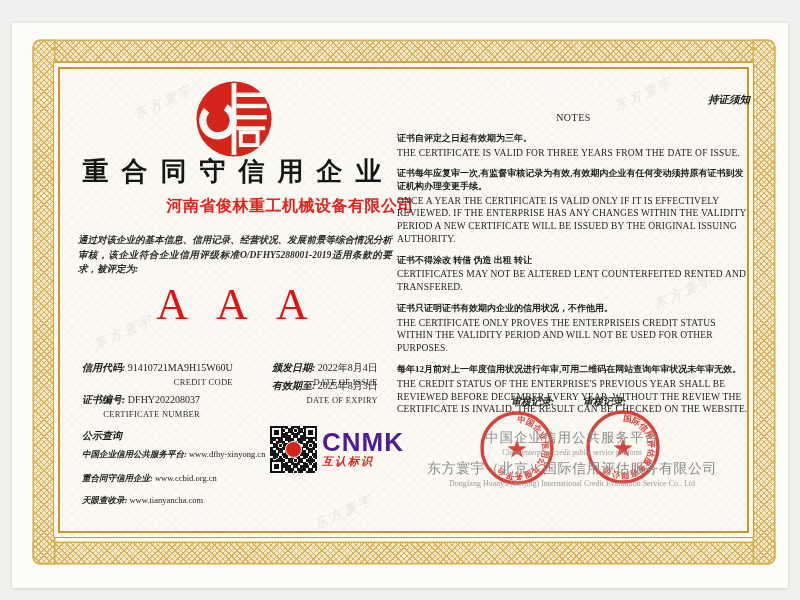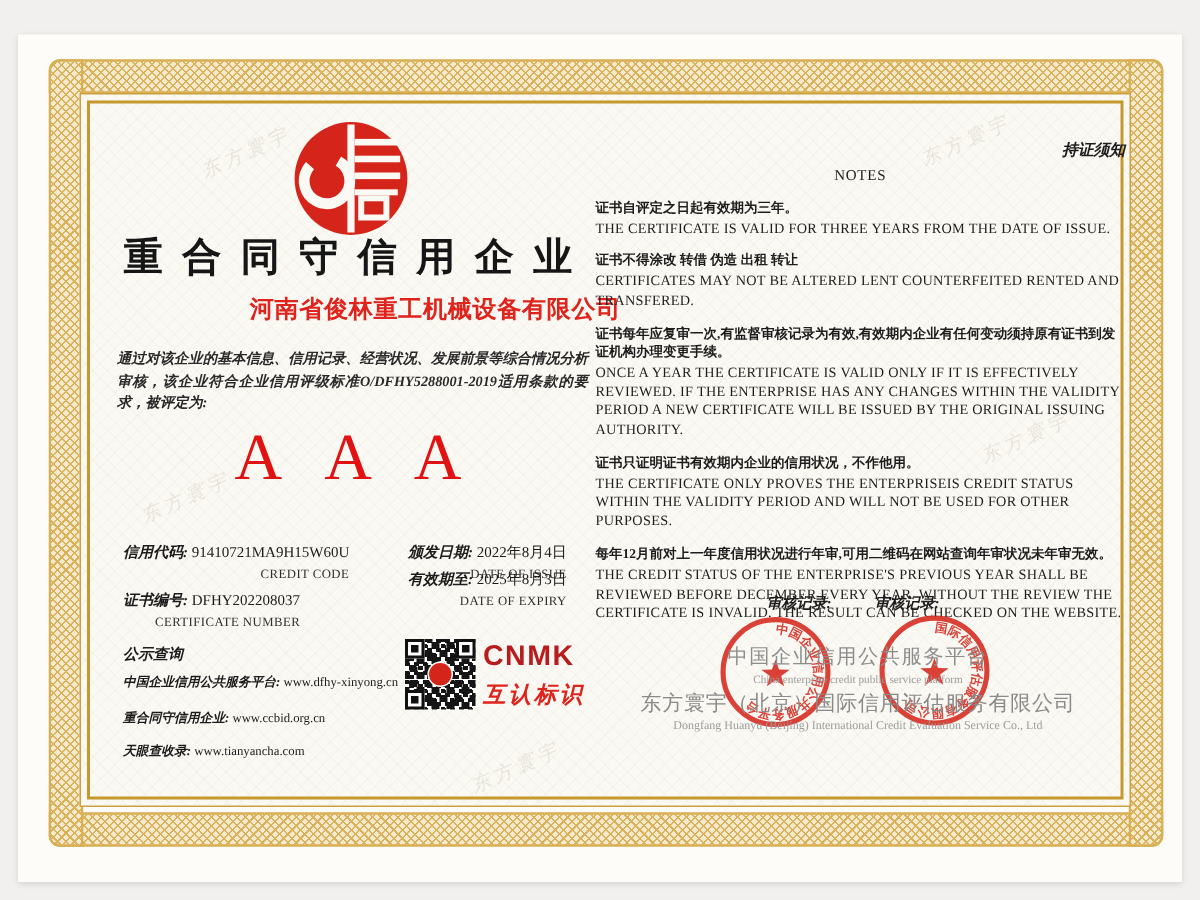--- a/index.html
+++ b/index.html
@@ -50,22 +50,22 @@
   
   .qr{position:absolute;left:258px;top:403px;width:47px;height:47px;background:
        repeating-conic-gradient(#151515 0 25%,rgba(0,0,0,0) 0 50%) 0 0/6px 6px,
        repeating-conic-gradient(#151515 0 25%,rgba(0,0,0,0) 0 50%) 3px 2px/10px 10px,#fff;}
   .qr .f{position:absolute;width:9px;height:9px;border:2px solid #111;background:#fff;}
   .qr .f::after{content:"";position:absolute;inset:2px;background:#111;}
   .qr .f1{left:0;top:0;} .qr .f2{right:0;top:0;} .qr .f3{left:0;bottom:0;}
   .qr .qc{position:absolute;left:50%;top:50%;width:15px;height:15px;margin:-8.5px 0 0 -8.5px;
           background:#d5251b;border-radius:50%;border:1px solid #fff;}
   .cnmk-brand{position:absolute;left:310px;top:404px;font-family:"Liberation Sans",sans-serif;
-              font-weight:bold;font-size:19px;color:#b91c1c;letter-spacing:1px;}
-  .cnmk-label{position:absolute;left:310px;top:431px;font-size:15px;font-weight:bold;
+              font-weight:bold;font-size:26px;color:#4c1d95;letter-spacing:1px;}
+  .cnmk-label{position:absolute;left:310px;top:431px;font-size:11px;font-weight:bold;
               font-style:italic;color:#e0231d;letter-spacing:2px;}
   
   .notes{position:absolute;left:385px;top:70px;width:353px;color:#1d1d1d;}
   .notes .nt{text-align:right;font-size:10.5px;font-weight:bold;font-style:italic;margin-bottom:5px;}
   .notes .ns{text-align:center;font-size:10px;letter-spacing:.5px;margin-bottom:9px;}
   .ni{margin-bottom:8px;}
   .ni .zh{font-size:9px;font-weight:bold;margin-bottom:2px;line-height:1.4;}
   .ni .en{font-size:9.5px;line-height:1.35;letter-spacing:.2px;}
   .rvl{position:absolute;font-size:10px;font-weight:bold;font-style:italic;color:#1d1d1d;z-index:4;}
   .seal{position:absolute;width:76px;height:76px;opacity:.88;z-index:2;}
@@ -155,26 +155,26 @@
     <div class="cnmk-label">互认标识</div>
 
     <div class="notes">
       <div class="nt">持证须知</div>
       <div class="ns">NOTES</div>
       <div class="ni">
         <div class="zh">证书自评定之日起有效期为三年。</div>
         <div class="en">THE CERTIFICATE IS VALID FOR THREE YEARS FROM THE DATE OF ISSUE.</div>
       </div>
       <div class="ni">
+        <div class="zh">证书每年应复审一次,有监督审核记录为有效,有效期内企业有任何变动须持原有证书到发证机构办理变更手续。</div>
+        <div class="en">ONCE A YEAR THE CERTIFICATE IS VALID ONLY IF IT IS EFFECTIVELY REVIEWED. IF THE ENTERPRISE HAS ANY CHANGES WITHIN THE VALIDITY PERIOD A NEW CERTIFICATE WILL BE ISSUED BY THE ORIGINAL ISSUING AUTHORITY.</div>
+      </div>
+      <div class="ni">
         <div class="zh">证书不得涂改 转借 伪造 出租 转让</div>
         <div class="en">CERTIFICATES MAY NOT BE ALTERED LENT COUNTERFEITED RENTED AND TRANSFERED.</div>
-      </div>
-      <div class="ni">
-        <div class="zh">证书每年应复审一次,有监督审核记录为有效,有效期内企业有任何变动须持原有证书到发证机构办理变更手续。</div>
-        <div class="en">ONCE A YEAR THE CERTIFICATE IS VALID ONLY IF IT IS EFFECTIVELY REVIEWED. IF THE ENTERPRISE HAS ANY CHANGES WITHIN THE VALIDITY PERIOD A NEW CERTIFICATE WILL BE ISSUED BY THE ORIGINAL ISSUING AUTHORITY.</div>
       </div>
       <div class="ni">
         <div class="zh">证书只证明证书有效期内企业的信用状况，不作他用。</div>
         <div class="en">THE CERTIFICATE ONLY PROVES THE ENTERPRISEIS CREDIT STATUS WITHIN THE VALIDITY PERIOD AND WILL NOT BE USED FOR OTHER PURPOSES.</div>
       </div>
       <div class="ni">
         <div class="zh">每年12月前对上一年度信用状况进行年审,可用二维码在网站查询年审状况未年审无效。</div>
         <div class="en">THE CREDIT STATUS OF THE ENTERPRISE'S PREVIOUS YEAR SHALL BE REVIEWED BEFORE DECEMBER EVERY YEAR. WITHOUT THE REVIEW THE CERTIFICATE IS INVALID. THE RESULT CAN BE CHECKED ON THE WEBSITE.</div>
       </div>
     </div>

